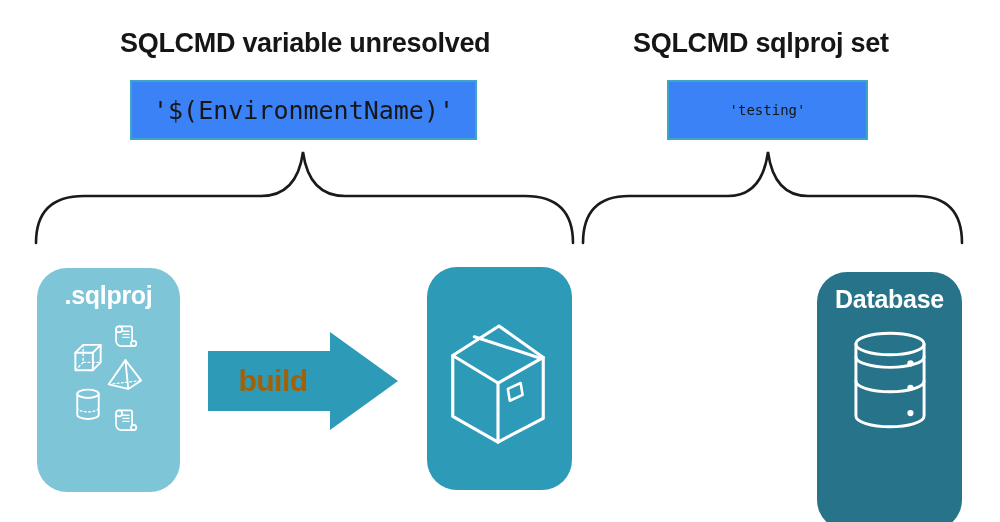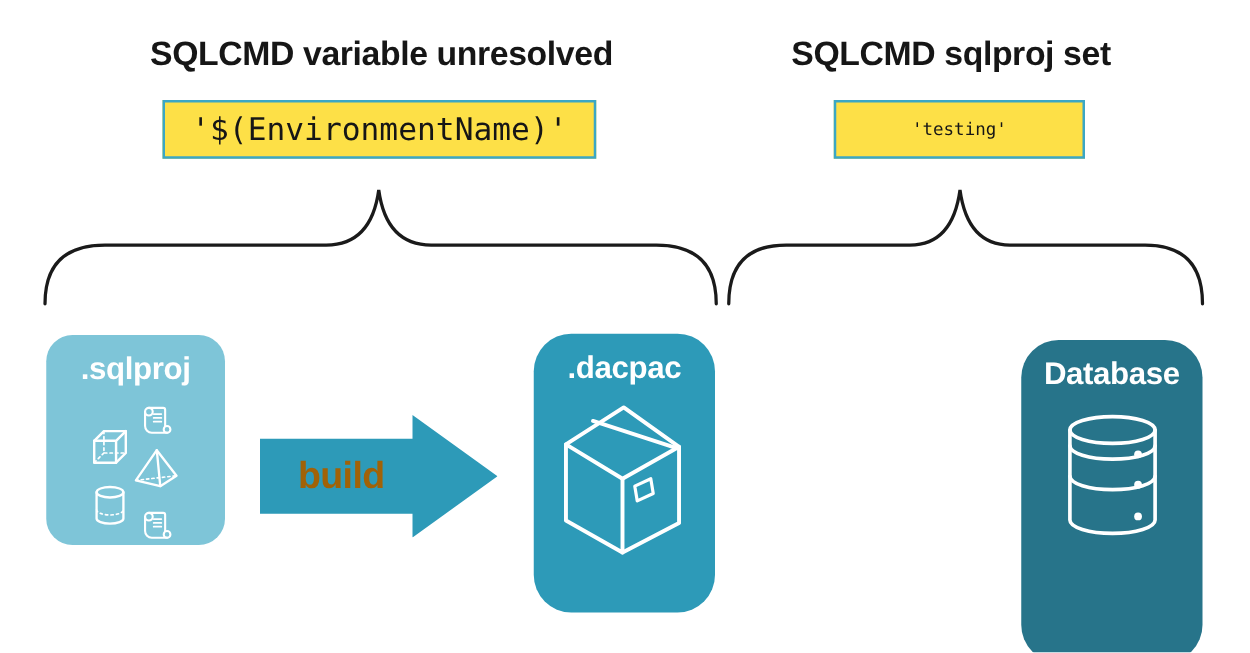--- a/index.html
+++ b/index.html
@@ -9,43 +9,43 @@
   }
   
   .annotation-title{
     position:absolute;top:28px;margin:0;
     font-size:27px;font-weight:700;letter-spacing:-0.3px;
     color:var(--c-text,#161616);text-align:left;white-space:nowrap;
   }
   .annotation-title.left{left:120px;width:376px;}
   .annotation-title.right{left:633px;width:266px;}
   .code-box{
-    position:absolute;top:80px;height:47px;box-sizing:border-box;
-    border:2px solid var(--c-border,#3BA7C5);background:#fde047;
+    position:absolute;top:80px;height:60px;box-sizing:border-box;
+    border:2px solid var(--c-border,#3BA7C5);background:#3b82f6;
     display:flex;align-items:center;justify-content:center;
   }
   .code-box.left{left:130px;width:347px;}
   .code-box.right{left:667px;width:201px;}
   .code-text{
     font-family:"DejaVu Sans Mono",monospace;color:#161616;white-space:nowrap;
   }
   .code-box.left .code-text{font-size:25px;}
   .code-box.right .code-text{font-size:14px;}
   
   .braces{position:absolute;left:0;top:0;width:1000px;height:260px;}
   .braces path{fill:none;stroke:var(--c-brace,#1a1a1a);stroke-width:2.6;stroke-linecap:round;}
   
   .stage{
     position:absolute;border-radius:30px;color:var(--c-boxlabel,#fff);
   }
   .stage .stage-label{
     display:block;text-align:center;margin-top:13px;
     font-size:25px;font-weight:700;letter-spacing:-0.3px;white-space:nowrap;
   }
-  .stage-sqlproj{left:37px;top:268px;width:143px;height:168px;background:var(--c-sqlproj,#7EC5D8);border-radius:21px;}
+  .stage-sqlproj{left:37px;top:268px;width:143px;height:224px;background:var(--c-sqlproj,#7EC5D8);}
   .stage-dacpac{left:427px;top:267px;width:145px;height:223px;background:var(--c-dacpac,#2D9AB8);}
   .stage-database{left:817px;top:272px;width:145px;height:258px;background:var(--c-database,#27748A);}
   .icon{position:absolute;}
   .icon svg{display:block;width:100%;height:100%;}
   .icon path,.icon ellipse,.icon circle{
     fill:none;stroke:#ffffff;stroke-linecap:round;stroke-linejoin:round;
   }
   .icon .dot{fill:#ffffff;stroke:none;}
   
   .ic-scroll-top{left:76px;top:55px;width:26px;height:28px;}
@@ -142,21 +142,20 @@
   </div>
 
   <div class="arrow arrow-build">
     <svg viewBox="0 0 190 98" preserveAspectRatio="none">
       <polygon points="0,19 122,19 122,0 190,49 122,98 122,79 0,79"></polygon>
     </svg>
     <span class="arrow-label">build</span>
   </div>
 
   <div class="stage stage-dacpac">
-    <span class="stage-label">.dacpac</span>
     <span class="icon ic-package">
       <svg viewBox="0 0 96 122">
         <g stroke-width="3.2">
           <path d="M49 2 L94 34 L48 60 L2 32 Z"></path>
           <path d="M2 32 V94 L48 120 V60"></path>
           <path d="M94 34 V96 L48 120"></path>
           <path d="M24 13 L92 35"></path>
           <path d="M58 66 L71 60 L73 72 L60 78 Z" stroke-width="2.6"></path>
         </g>
       </svg>

